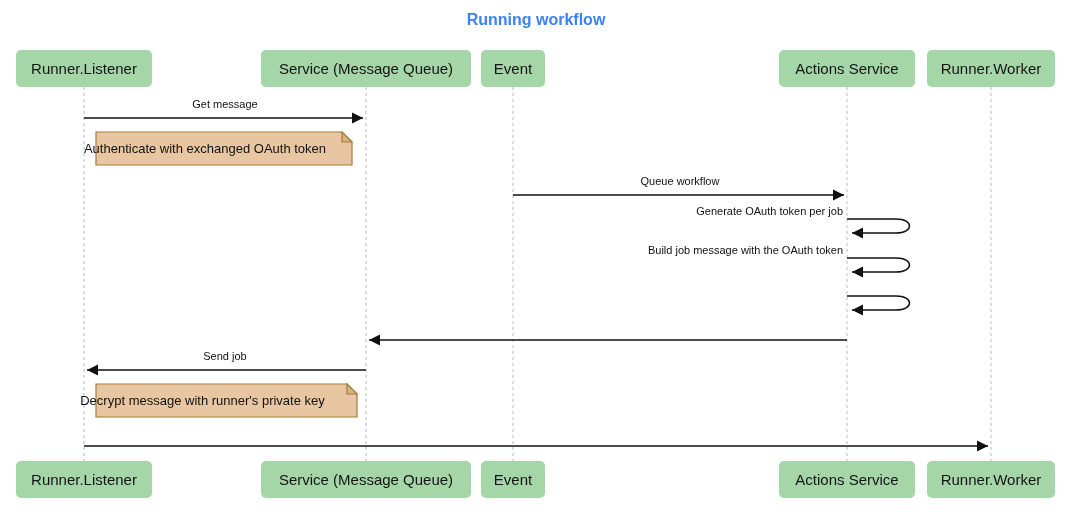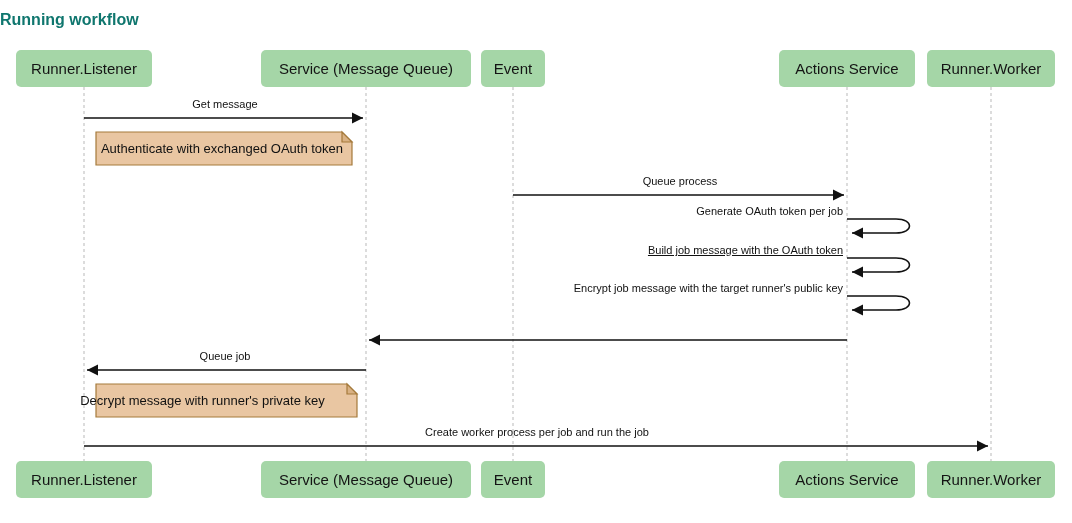--- a/index.html
+++ b/index.html
@@ -9,23 +9,24 @@
     height: 523px;
     background: #ffffff;
     font-family: "Liberation Sans", sans-serif;
     color: #141414;
     overflow: hidden;
   }
   .title {
     position: absolute;
     left: 0; top: 11px;
     width: 1072px;
+    text-align: center;
     font-size: 16px;
     font-weight: bold;
-    color: #0f766e;
+    color: #3b82f6;
   }
   .svg-layer {
     position: absolute;
     left: 0; top: 0;
     width: 1072px; height: 523px;
   }
   .actor {
     position: absolute;
     height: 37px;
     background: #a5d6a7;
@@ -121,23 +122,21 @@
       <span>Event</span>
     </div>
   <div class="actor" style="left:779px; top:461px; width:136px;">
       <span>Actions Service</span>
     </div>
   <div class="actor" style="left:927px; top:461px; width:128px;">
       <span>Runner.Worker</span>
     </div>
 
   <div class="msg-label centered" style="left:225px; top:96px;">Get message</div>
-  <div class="msg-label centered" style="left:680px; top:173px;">Queue process</div>
+  <div class="msg-label centered" style="left:680px; top:173px;">Queue workflow</div>
   <div class="msg-label right-aligned" style="right:229px; top:203px;">Generate OAuth token per job</div>
-  <div class="msg-label right-aligned" style="right:229px; top:242px;text-decoration:underline;">Build job message with the OAuth token</div>
-  <div class="msg-label right-aligned" style="right:229px; top:280px;">Encrypt job message with the target runner's public key</div>
-  <div class="msg-label centered" style="left:225px; top:348px;">Queue job</div>
-  <div class="msg-label centered" style="left:537px; top:424px;">Create worker process per job and run the job</div>
+  <div class="msg-label right-aligned" style="right:229px; top:242px;">Build job message with the OAuth token</div>
+  <div class="msg-label centered" style="left:225px; top:348px;">Send job</div>
 
-  <div class="note-text" style="left:104px; top:132px; width:236px; height:33px;">Authenticate with exchanged OAuth token</div>
+  <div class="note-text" style="left:87px; top:132px; width:236px; height:33px;">Authenticate with exchanged OAuth token</div>
   <div class="note-text" style="left:96px; top:384px; width:213px; height:33px;">Decrypt message with runner's private key</div>
 
 </div>
 
 </body></html>

